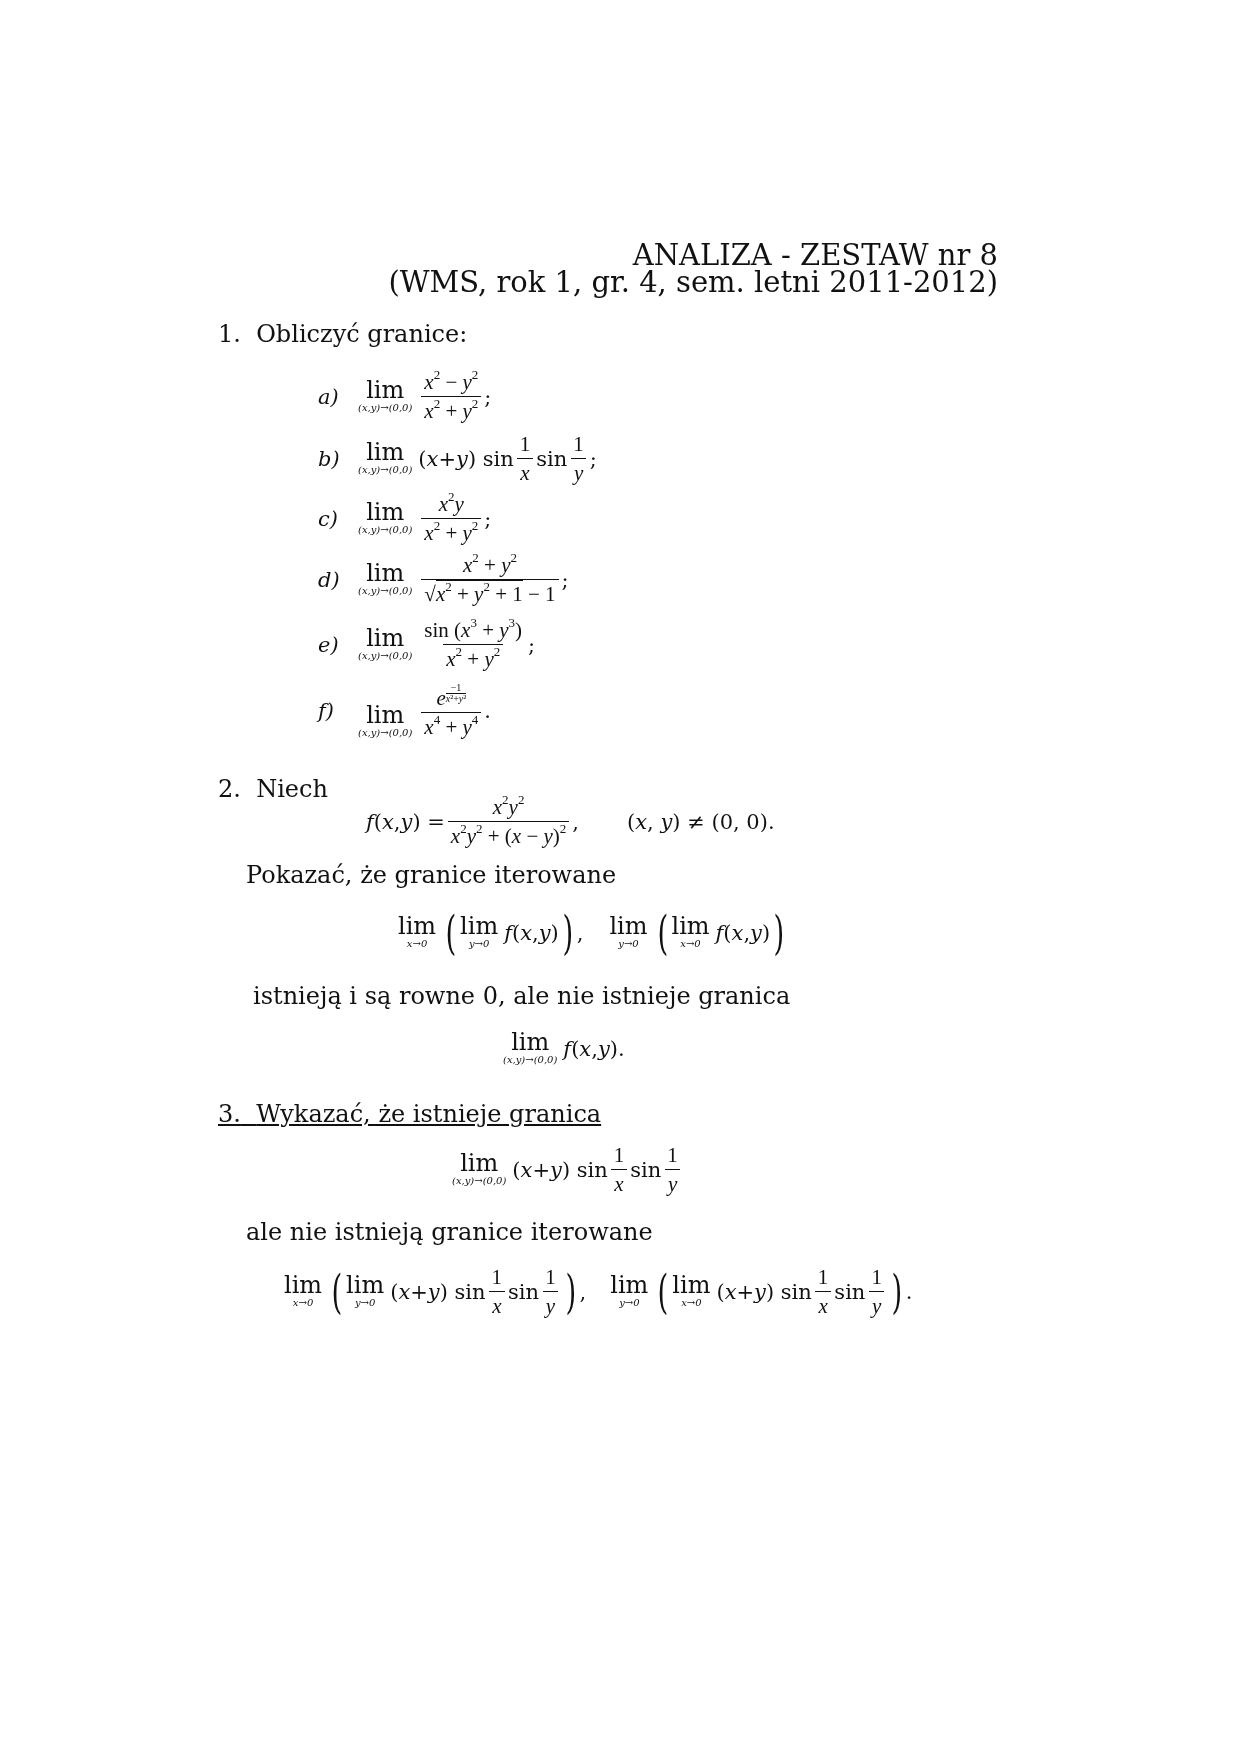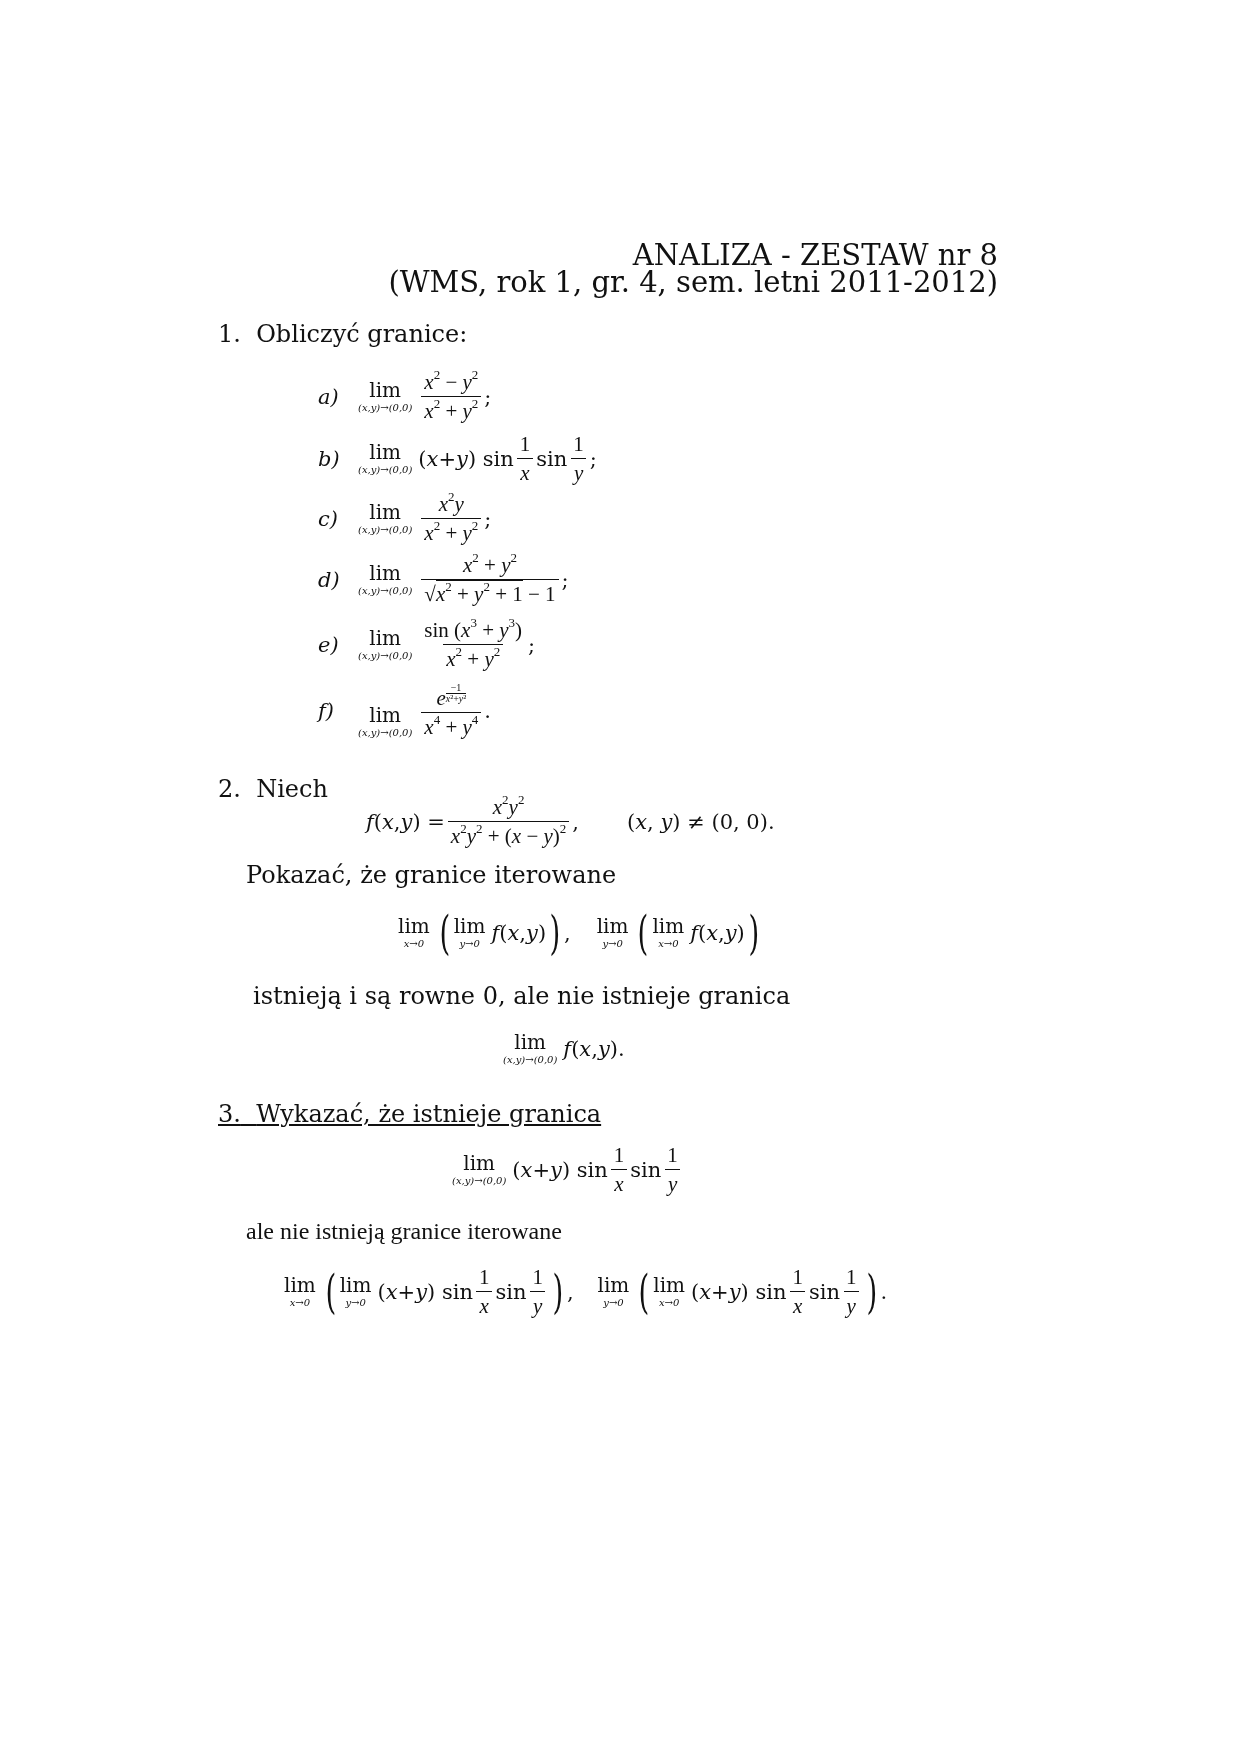--- a/index.html
+++ b/index.html
@@ -3,21 +3,21 @@
 <meta charset="utf-8">
 <style>
   html, body { margin:0; padding:0; background:#fff; }
   body { width:1240px; height:1754px; position:relative; overflow:hidden;
          font-family:"DejaVu Serif","Liberation Serif",serif; color:#111; }
   .abs { position:absolute; }
   .title { left:0; width:998px; text-align:right; font-size:29px; line-height:30px; }
   .txt { font-size:24px; }
   .m { font-family:"DejaVu Serif","Liberation Serif",serif; font-size:21px; display:inline-flex; align-items:center; white-space:nowrap; }
   .lim { display:inline-flex; flex-direction:column; align-items:center; margin-right:6px; }
-  .lim .l { font-size:20px; line-height:22px; }
+  .lim .l { font-size:24px; line-height:22px; }
   .lim .s { font-size:10px; line-height:14px; font-style:italic; }
   .frac { display:inline-flex; flex-direction:column; align-items:center; vertical-align:middle; margin:0 3px;font-family:Liberation Serif, serif; }
   .frac .n { padding:0 3px 2px; line-height:24px; }
   .frac .d { border-top:1.6px solid #111; padding:2px 3px 0; line-height:24px; }
   sup { font-size:13px; vertical-align:10px; line-height:0; }
   .big { font-size:46px; line-height:46px; font-weight:100; transform:scaleX(0.6); display:inline-block; }
   .lbl { font-style:italic; width:40px; display:inline-block; }
   .sq { border-top:1.6px solid #111; padding-top:1px; }
 </style>
 </head>
@@ -163,21 +163,21 @@
   (<i>x</i> + <i>y</i>) sin
   <span class="frac">
       <span class="n">1</span>
       <span class="d"><i>x</i></span>
     </span> sin
   <span class="frac">
       <span class="n">1</span>
       <span class="d"><i>y</i></span>
     </span>
 </div>
-<div class="abs txt" style="left:246px;top:1218px;font-family:Liberation Serif, serif;">ale nie istnieją granice iterowane</div>
+<div class="abs txt" style="left:246px;top:1218px;">ale nie istnieją granice iterowane</div>
 <div class="abs m" style="left:284px;top:1265px;">
   <span class="lim">
       <span class="l">lim</span>
       <span class="s">x→0</span>
     </span><span class="big">(</span>
   <span class="lim">
       <span class="l">lim</span>
       <span class="s">y→0</span>
     </span>(<i>x</i> + <i>y</i>) sin
   <span class="frac">

